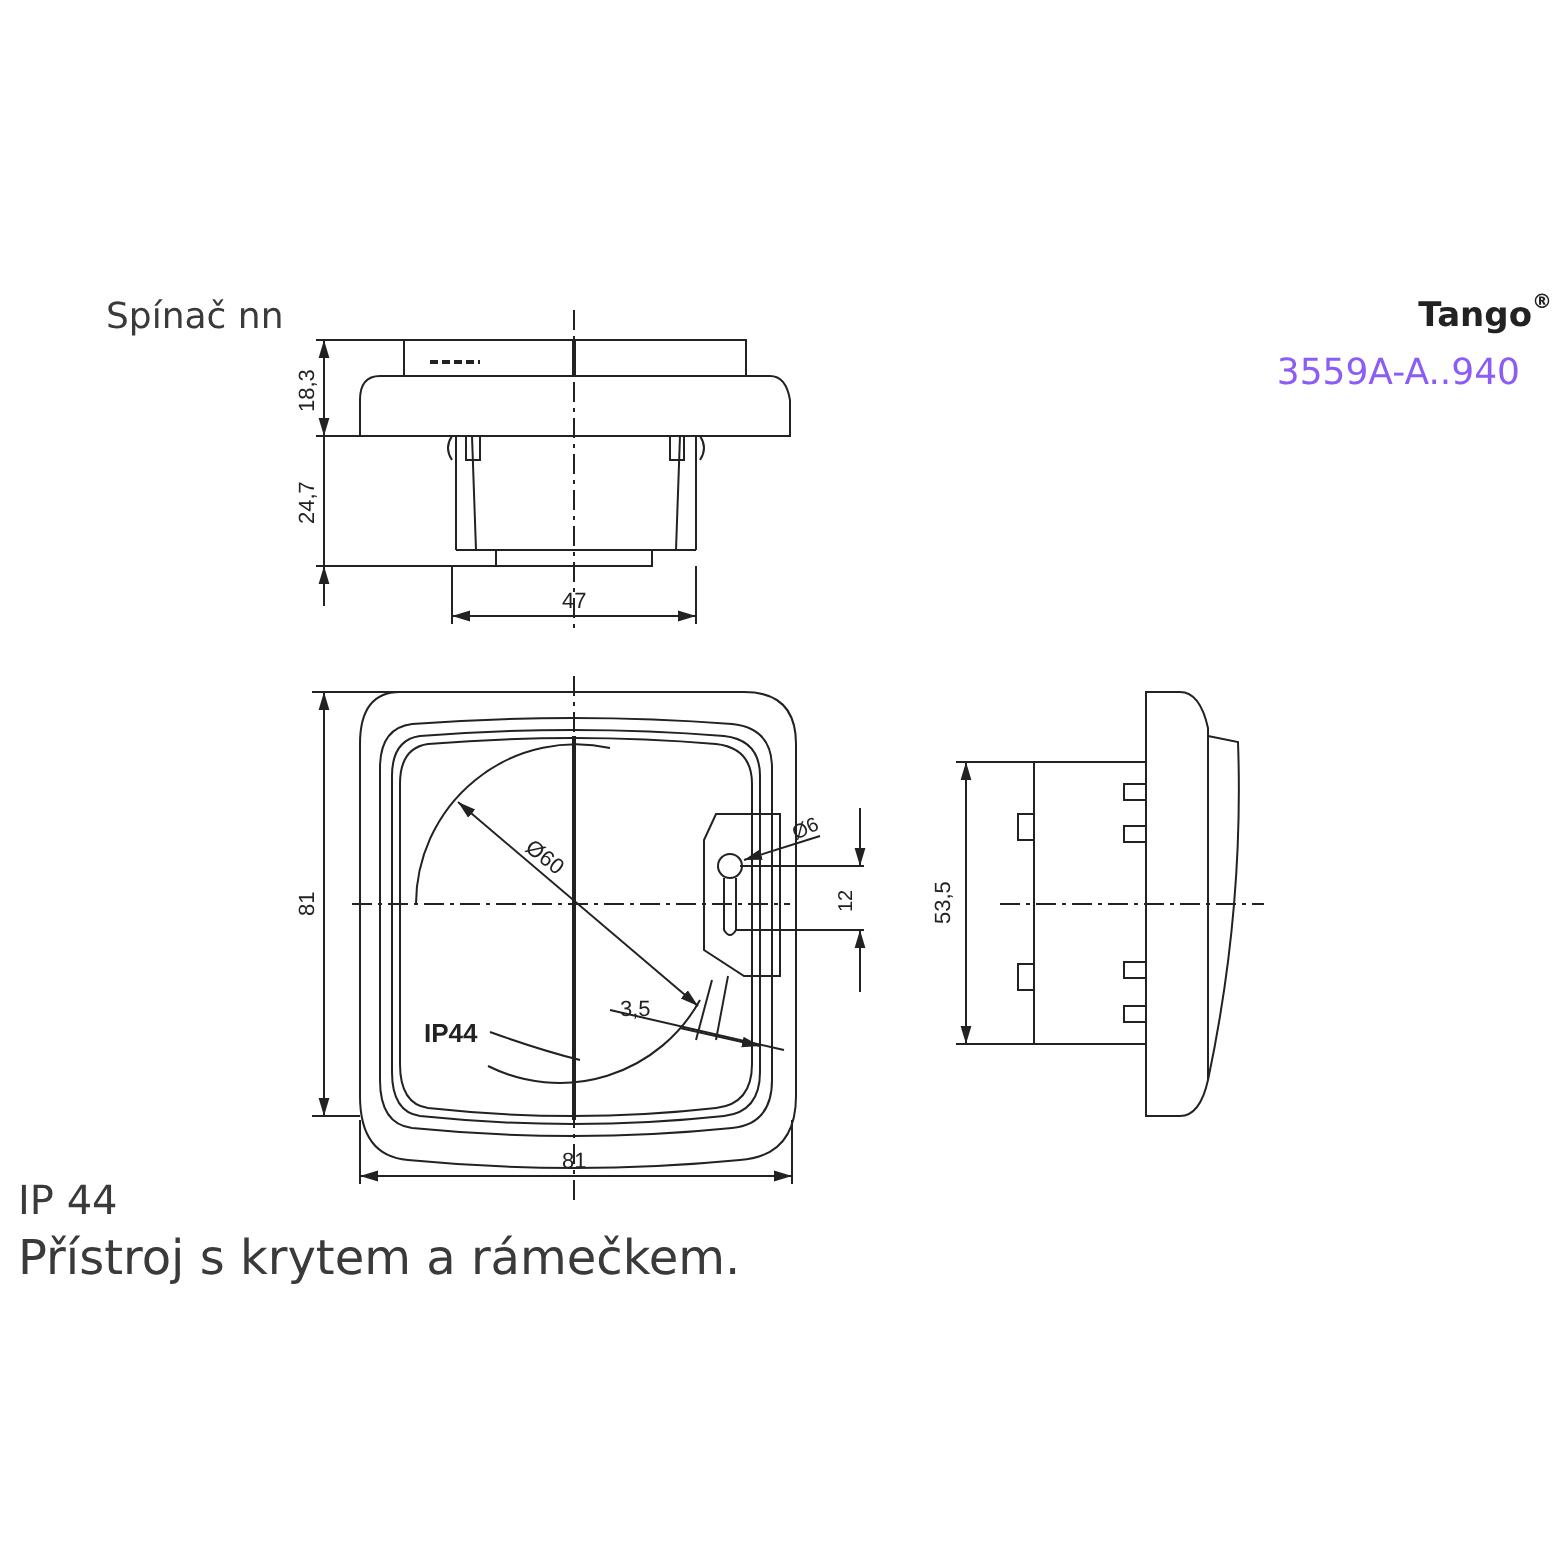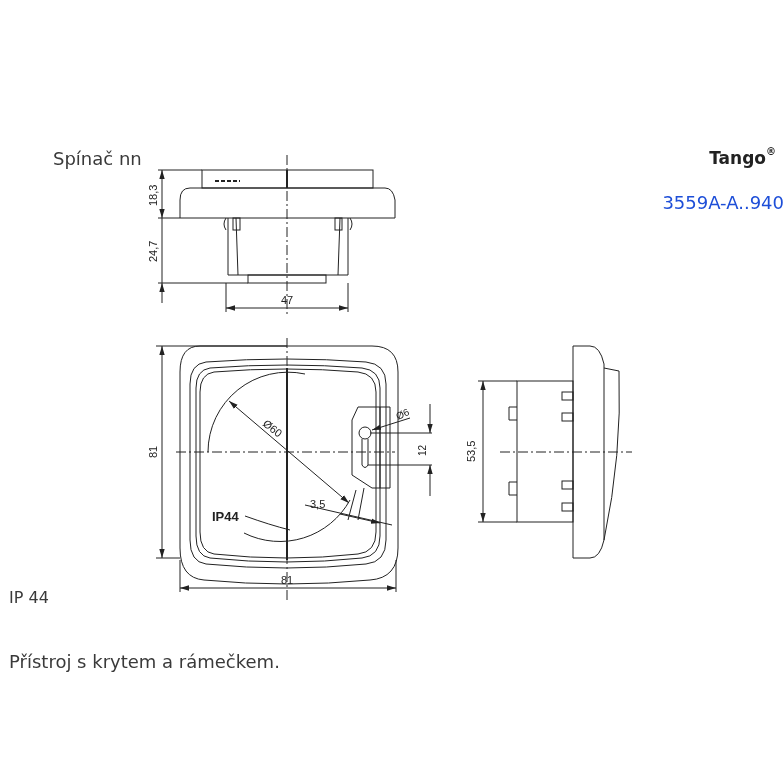--- a/index.html
+++ b/index.html
@@ -1,23 +1,23 @@
 <!DOCTYPE html>
 <html><head>
 <meta charset="utf-8">
 <style>
   html, body { margin:0; padding:0; background:#ffffff; }
   body { width:784px; height:784px; position:relative; overflow:hidden; font-family:"DejaVu Sans", sans-serif; color:#333333; }
   .label { position:absolute; white-space:nowrap; }
   .title-left { left:9px; top:148px; font-size:18px; color:#3a3a3a;margin-left:44px; }
   .brand { right:8px; top:148px; font-size:17px; font-weight:bold; color:#222; text-align:left; }
   .brand sup { font-size:10px; font-weight:bold; vertical-align:top; position:relative; top:-2px; }
-  .code { right:0; top:176px; font-size:18px; color:#1d4ed8; text-align:right;margin-top:16px; }
-  .ip { left:9px; top:588px; font-size:16px; color:#3a3a3a; }
-  .desc { left:9px; top:615px; font-size:18px; color:#3a3a3a;margin-top:36px; }
+  .code { right:24px; top:176px; font-size:18px; color:#8b5cf6; text-align:right; }
+  .ip { left:9px; top:588px; font-size:20px; color:#3a3a3a; }
+  .desc { left:9px; top:615px; font-size:24px; color:#3a3a3a; }
   svg.drawing { position:absolute; left:0; top:0; }
   svg text { font-family:"Liberation Sans", sans-serif; fill:#222; }
 </style>
 </head>
 <body>
 
 <div class="label title-left">Spínač nn</div>
 <div class="label brand"><span>Tango</span><sup>®</sup></div>
 <div class="label code">3559A-A..940</div>
 <div class="label ip">IP 44</div>

